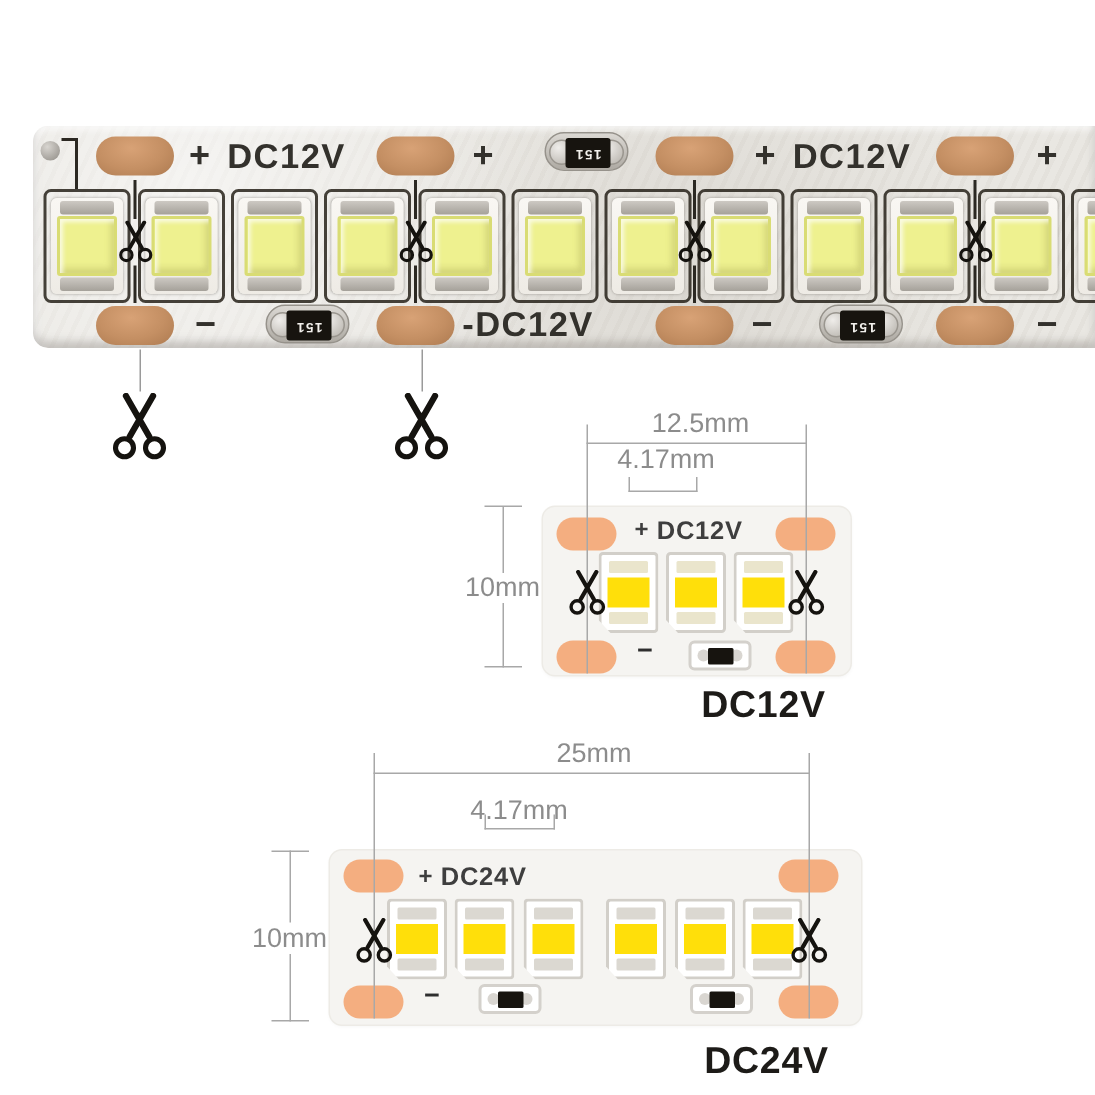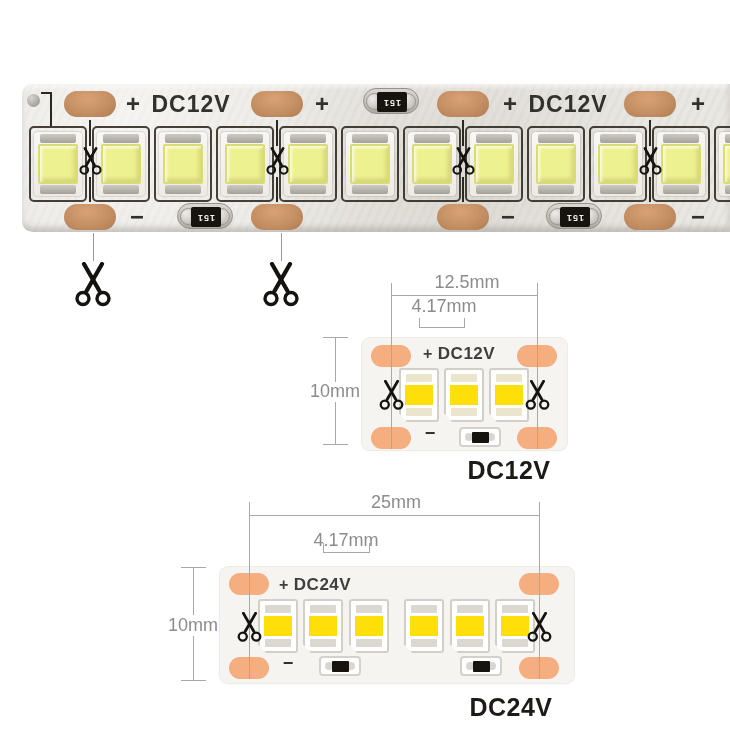--- a/index.html
+++ b/index.html
@@ -97,20 +97,21 @@
       <div class="ptext" style="left: 129px; top: 8px; width: 80px;">DC12V</div>
       <div class="ptext" style="left: 506px; top: 8px; width: 80px;">DC12V</div>
       <div class="pres" style="left: 341px; top: 4px;">
         <div class="end" style="left: 2px;"></div>
         <div class="end" style="right: 2px;"></div>
         <div class="body">151</div>
       </div>
       <div class="psign" style="left: 103px; top: 121px; width: 24px;">−</div>
       <div class="psign" style="left: 474px; top: 121px; width: 24px;">−</div>
       <div class="psign" style="left: 664px; top: 121px; width: 24px;">−</div>
+      <div class="ptext" style="left: 282px; top: 120px; width: 96px;">-DC12V</div>
       <div class="pres" style="left: 155px; top: 119px;">
         <div class="end" style="left: 2px;"></div>
         <div class="end" style="right: 2px;"></div>
         <div class="body">151</div>
       </div>
       <div class="pres" style="left: 524px; top: 119px;">
         <div class="end" style="left: 2px;"></div>
         <div class="end" style="right: 2px;"></div>
         <div class="body">151</div>
       </div>

